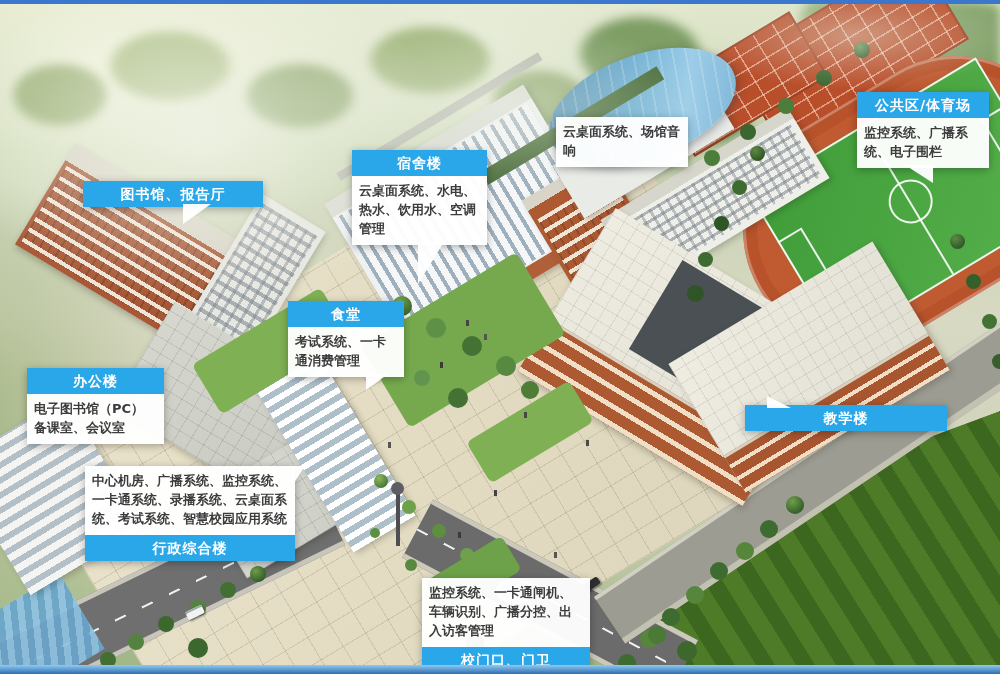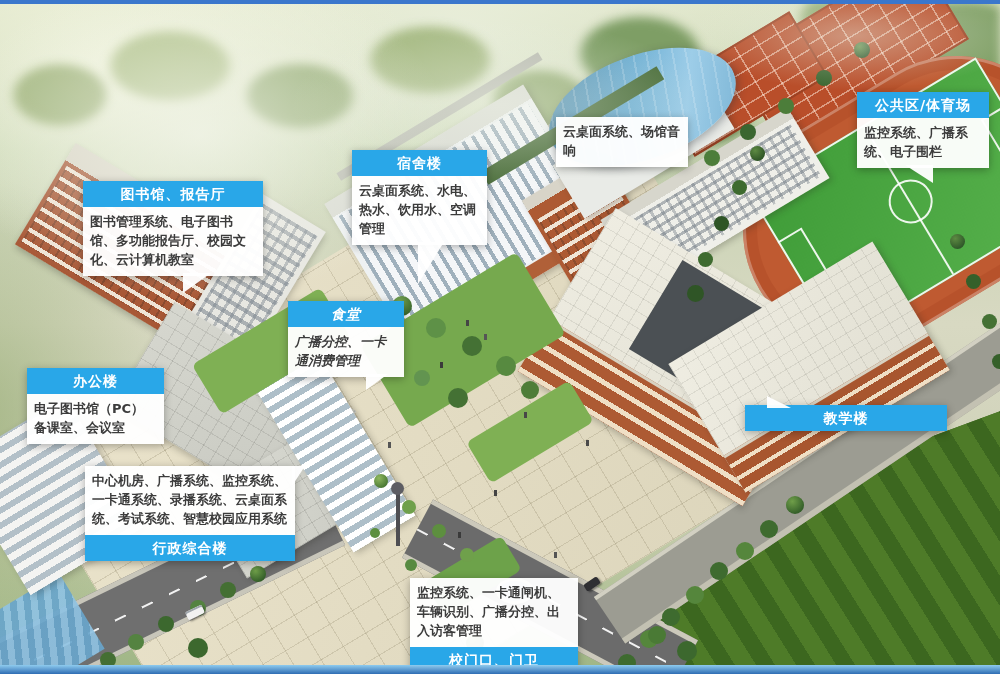--- a/index.html
+++ b/index.html
@@ -195,28 +195,28 @@
   .co-body{background:rgba(255,255,255,.96);color:#3c3c3c;font-weight:600;font-size:13px;
     line-height:1.45;padding:6px 7px;}
   .tail{position:absolute;width:0;height:0;border-style:solid;border-color:transparent;}
   .co-library{left:35px;top:181px;width:180px;margin-left:48px;}
   .co-library .tail{bottom:-20px;left:100px;border-top:20px solid rgba(255,255,255,.96);border-right:28px solid transparent;border-left:0;}
   .co-dormitory{left:352px;top:150px;width:135px;}
   .co-dormitory .tail{bottom:-42px;left:66px;border-top:42px solid rgba(255,255,255,.96);border-right:26px solid transparent;border-left:0;}
   .co-gymnasium{left:556px;top:117px;width:132px;}
   .co-public{left:857px;top:92px;width:132px;}
   .co-public .tail{bottom:-18px;left:48px;border-top:18px solid rgba(255,255,255,.96);border-left:28px solid transparent;border-right:0;}
-  .co-cafeteria{left:288px;top:301px;width:116px;font-style:italic;}
+  .co-cafeteria{left:288px;top:301px;width:116px;}
   .co-cafeteria .tail{bottom:-16px;right:16px;border-top:16px solid rgba(255,255,255,.96);border-right:22px solid transparent;border-left:0;}
   .co-office{left:27px;top:368px;width:137px;}
   .co-admin{left:85px;top:466px;width:210px;}
   .co-admin .tail{top:0px;right:-13px;border-left:13px solid rgba(255,255,255,.96);border-bottom:20px solid transparent;border-top:0;}
   .co-teaching{left:745px;top:405px;width:202px;}
   .co-teaching .tail{top:-12px;left:22px;border-bottom:12px solid rgba(255,255,255,.96);border-right:24px solid transparent;border-left:0;}
-  .co-gate{left:410px;top:578px;width:168px;}
+  .co-gate{left:422px;top:578px;width:168px;}
 </style>
 </head>
 <body>
 
 <div class="screen">
 
   <div class="abs base"></div>
   <div class="abs top-trees"></div>
   <div class="abs plaza"></div>
 
@@ -291,21 +291,20 @@
   <div class="abs statue-top"></div>
   <div class="abs car c1"></div>
   <div class="abs car c2"></div>
   <div class="abs people"></div>
   <div class="abs fog f1"></div>
   <div class="abs fog f2"></div>
   <div class="abs fog f3"></div>
 
   <div class="callout co-library">
     <div class="co-title">图书馆、报告厅</div>
-    <div class="co-body">图书管理系统、电子图书馆、多功能报告厅、校园文化、云计算机教室</div>
     <div class="tail"></div>
   </div>
 
   <div class="callout co-dormitory">
     <div class="co-title">宿舍楼</div>
     <div class="co-body">云桌面系统、水电、热水、饮用水、空调管理</div>
     <div class="tail"></div>
   </div>
 
   <div class="callout co-gymnasium">
@@ -313,21 +312,21 @@
   </div>
 
   <div class="callout co-public">
     <div class="co-title">公共区/体育场</div>
     <div class="co-body">监控系统、广播系统、电子围栏</div>
     <div class="tail"></div>
   </div>
 
   <div class="callout co-cafeteria">
     <div class="co-title">食堂</div>
-    <div class="co-body">广播分控、一卡通消费管理</div>
+    <div class="co-body">考试系统、一卡通消费管理</div>
     <div class="tail"></div>
   </div>
 
   <div class="callout co-office">
     <div class="co-title">办公楼</div>
     <div class="co-body">电子图书馆（PC）备课室、会议室</div>
   </div>
 
   <div class="callout co-admin">
     <div class="co-body">中心机房、广播系统、监控系统、一卡通系统、录播系统、云桌面系统、考试系统、智慧校园应用系统</div>

